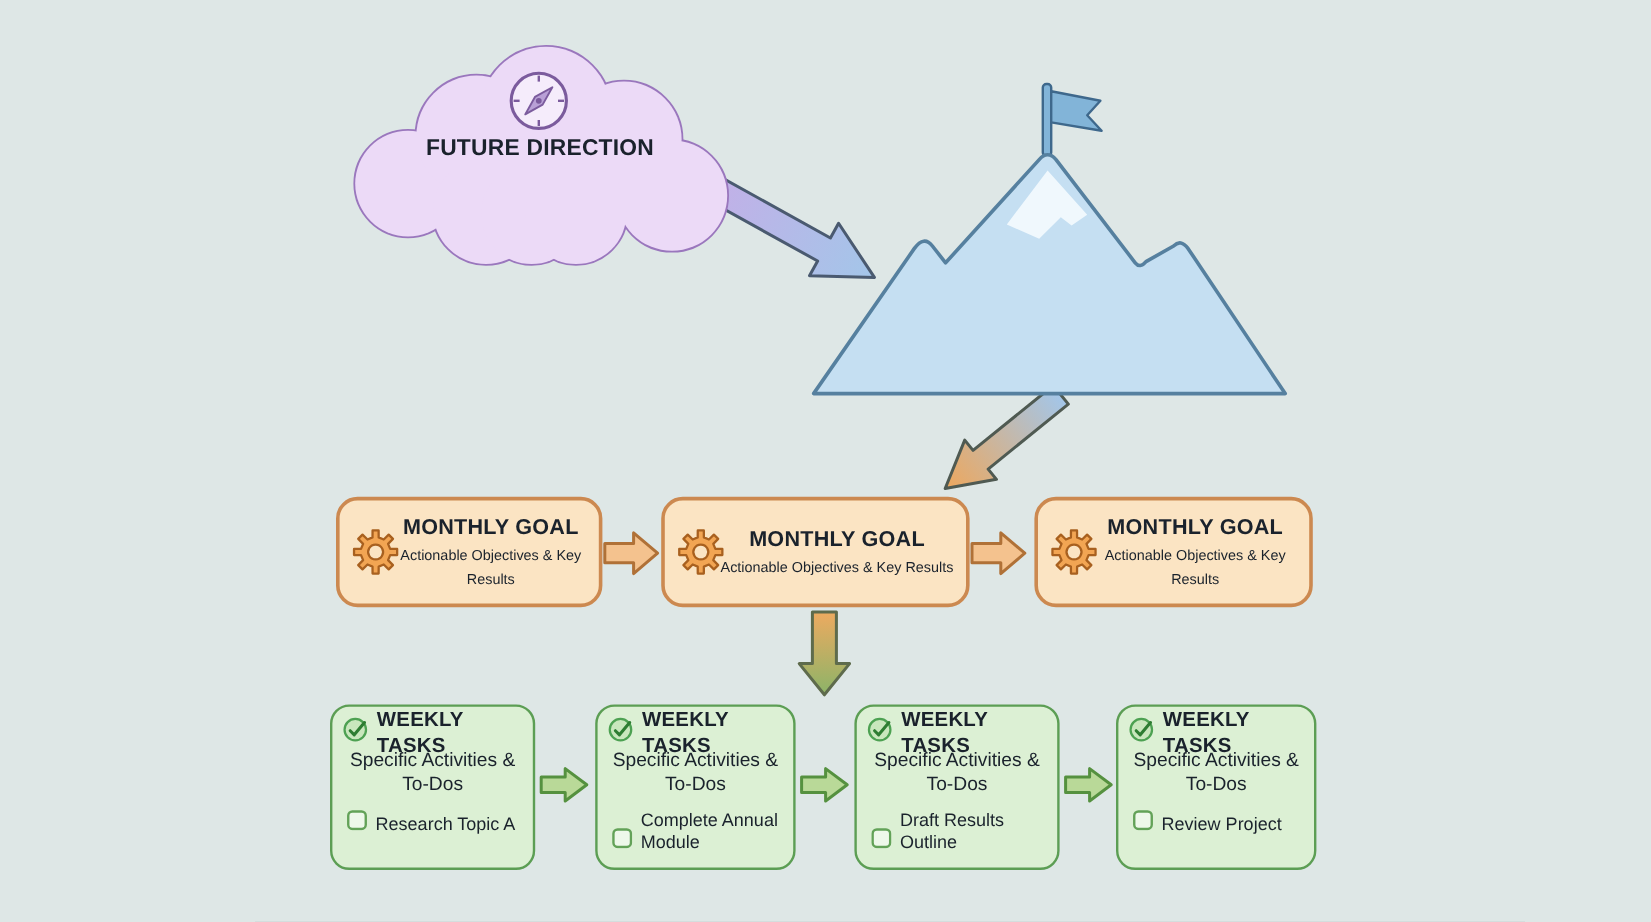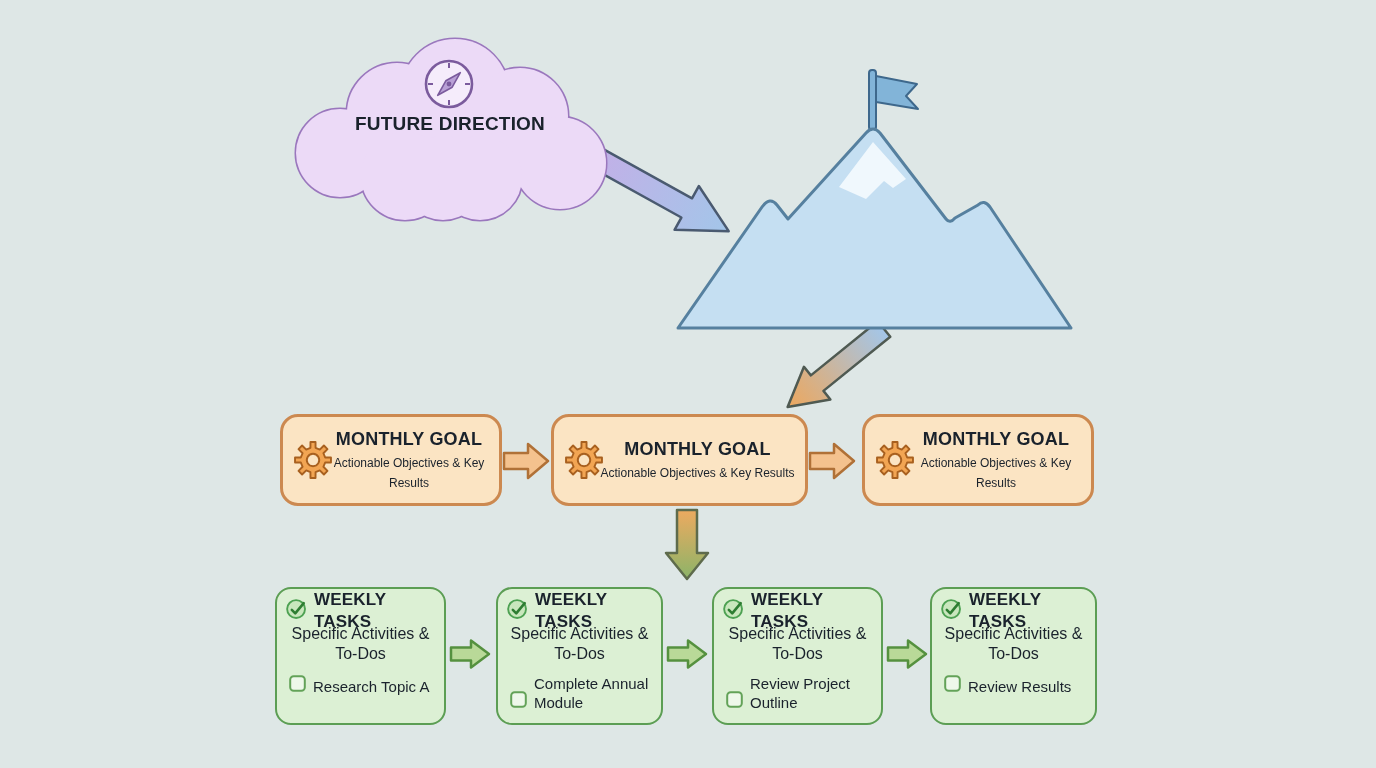--- a/index.html
+++ b/index.html
@@ -239,38 +239,38 @@
       </span>
       <span class="wtitle">WEEKLY TASKS</span>
     </div>
     <div class="wsub">Specific Activities &amp; To-Dos</div>
     <div class="task">
       <span class="cb">
         <svg viewBox="0 0 17 17" width="17" height="17">
           <rect x="1.2" y="1.2" width="14.6" height="14.6" rx="3.5" fill="#eef8ea" stroke="#63a258" stroke-width="2"></rect>
         </svg>
       </span>
-      <span class="task-label">Review Project Outline</span>
+      <span class="task-label">Draft Results Outline</span>
     </div>
   </div>
 
   <div class="wbox" style="left:930px; width:167px;">
     <div class="whead">
       <span>
         <svg viewBox="-13 -13 27 27" width="23" height="23">
           <circle r="10.5" fill="#c9e7bd" stroke="#4da152" stroke-width="2.2"></circle>
           <path d="M -5 1 L -1 5 L 9 -7" fill="none" stroke="#2e7d32" stroke-width="3" stroke-linecap="round" stroke-linejoin="round"></path>
         </svg>
       </span>
       <span class="wtitle">WEEKLY TASKS</span>
     </div>
     <div class="wsub">Specific Activities &amp; To-Dos</div>
     <div class="task">
       <span class="cb">
         <svg viewBox="0 0 17 17" width="17" height="17">
           <rect x="1.2" y="1.2" width="14.6" height="14.6" rx="3.5" fill="#eef8ea" stroke="#63a258" stroke-width="2"></rect>
         </svg>
       </span>
-      <span class="task-label">Review Results</span>
+      <span class="task-label">Review Project</span>
     </div>
   </div>
 
 </div>
 
 </body></html>

